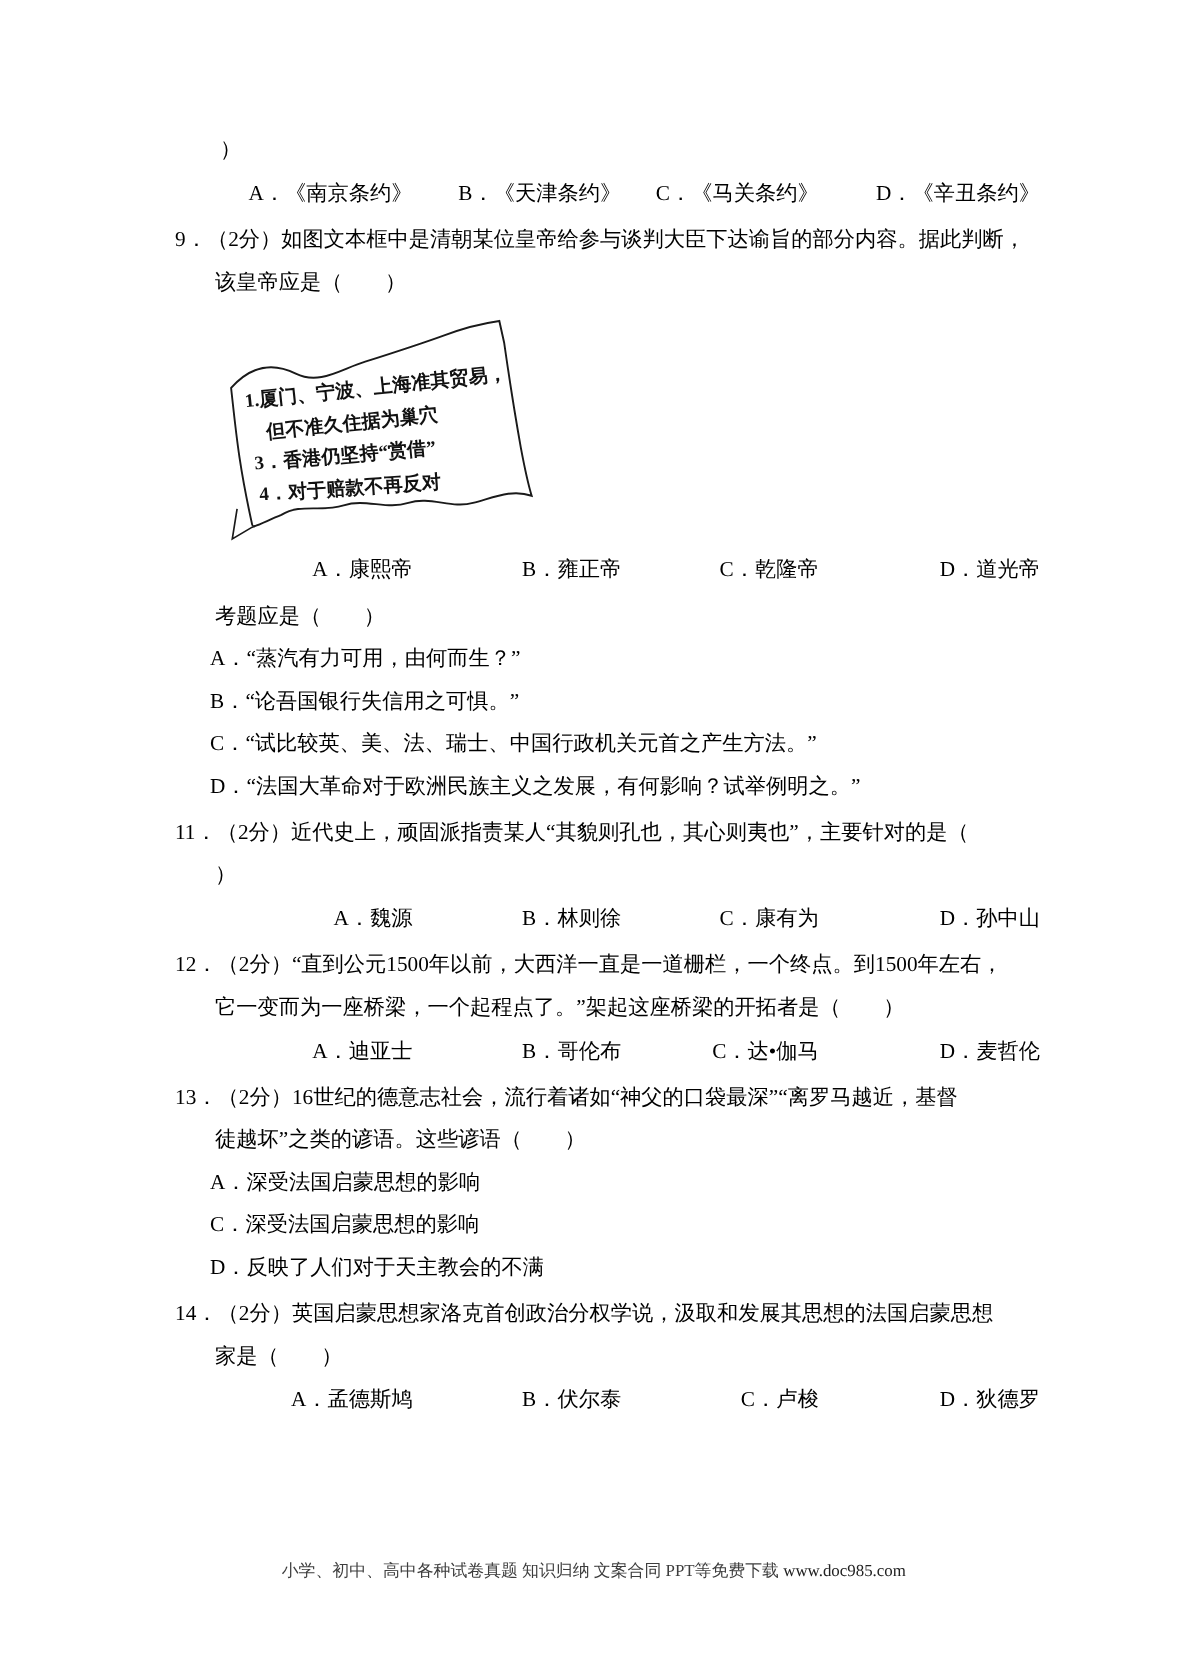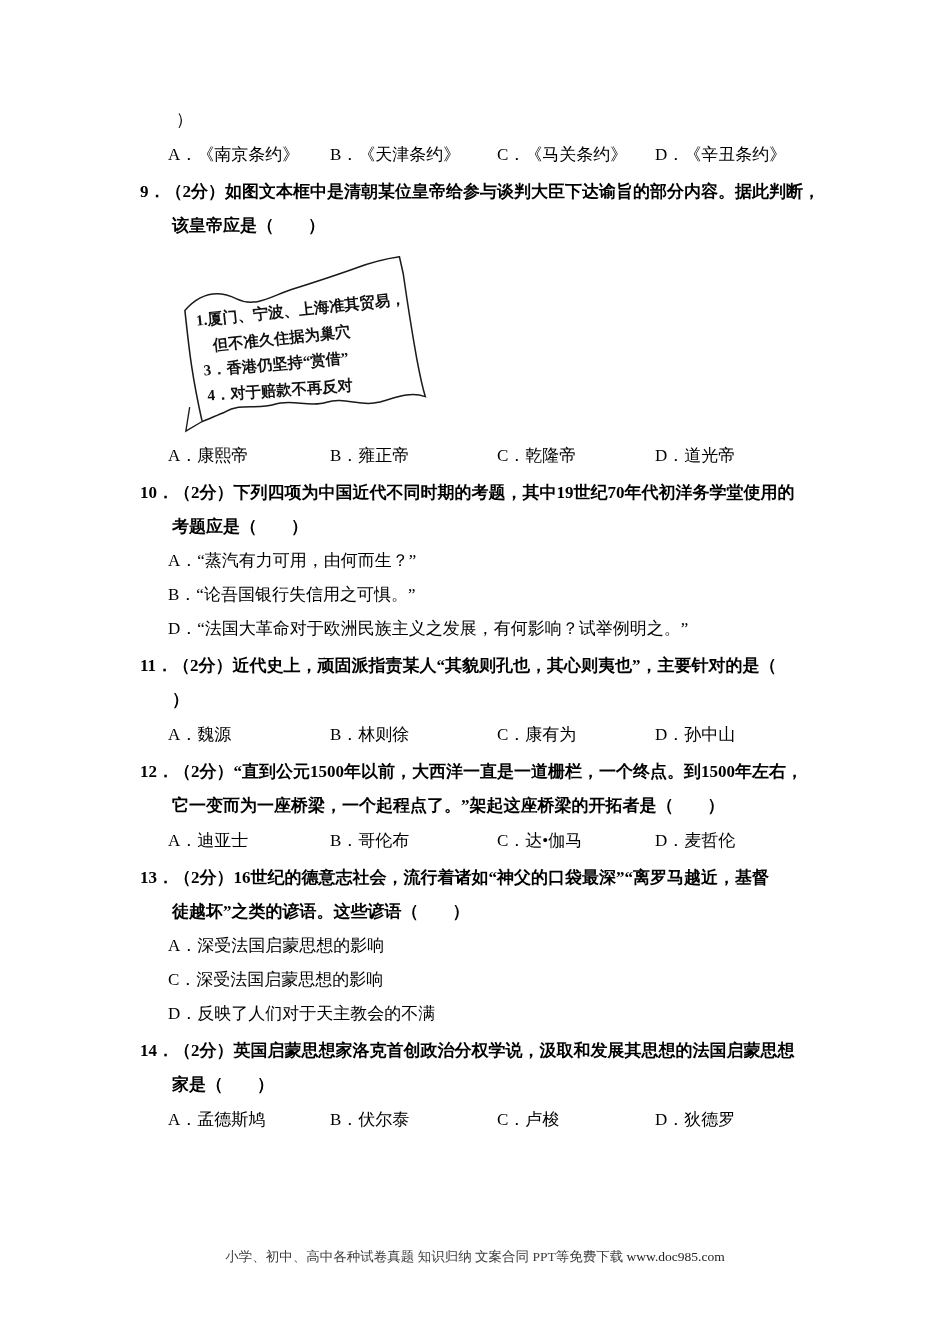--- a/index.html
+++ b/index.html
@@ -6,24 +6,24 @@
   html,body { background:#ffffff; }
   body {
     width:950px; height:1344px; position:relative; overflow:hidden;
     font-family:"Liberation Serif","DejaVu Serif",serif;
     font-size:17px; color:#000;
   }
   .content { position:absolute; left:140px; top:103px; width:692px; }
   .line { line-height:34px; min-height:34px; }
   .tail { padding-left:36px; }
   .cont { padding-left:32px; }
-  .stem { margin-top:3px;font-weight:bold; }
+  .stem { margin-top:3px; }
   .opts-grid {
     display:grid; grid-template-columns:162px 167px 158px auto;
-    padding-left:28px; line-height:34px; margin-top:1px;
+    padding-left:28px; line-height:34px; margin-top:1px;text-align:right;
   }
   .opts-stack .line { padding-left:28px; }
   .figure { margin:8px 0 6px 10px; width:292px; }
   .figure svg { display:block; }
   .scroll-text {
     font-family:"Liberation Serif","DejaVu Serif",serif;
     font-weight:bold; font-size:16px; fill:#111;
   }
   .footer {
     position:absolute; left:0; right:0; top:1248px; text-align:center;
@@ -75,26 +75,26 @@
   </div>
 
   <div class="opts-grid">
     <span>A．康熙帝</span>
     <span>B．雍正帝</span>
     <span>C．乾隆帝</span>
     <span>D．道光帝</span>
   </div>
 
   <div class="stem">
-    <div class="line">10．（2分）下列四项为中国近代不同时期的考题，其中19世纪70年代初洋务学堂使用的</div>
     <div class="line cont">考题应是（　　）</div>
   </div>
   <div class="opts-stack">
     <div class="line">A．“蒸汽有力可用，由何而生？”</div>
     <div class="line">B．“论吾国银行失信用之可惧。”</div>
+    <div class="line">C．“试比较英、美、法、瑞士、中国行政机关元首之产生方法。”</div>
     <div class="line">D．“法国大革命对于欧洲民族主义之发展，有何影响？试举例明之。”</div>
   </div>
 
   <div class="stem">
     <div class="line">11．（2分）近代史上，顽固派指责某人“其貌则孔也，其心则夷也”，主要针对的是（</div>
     <div class="line cont">）</div>
   </div>
   <div class="opts-grid">
     <span>A．魏源</span>
     <span>B．林则徐</span>

